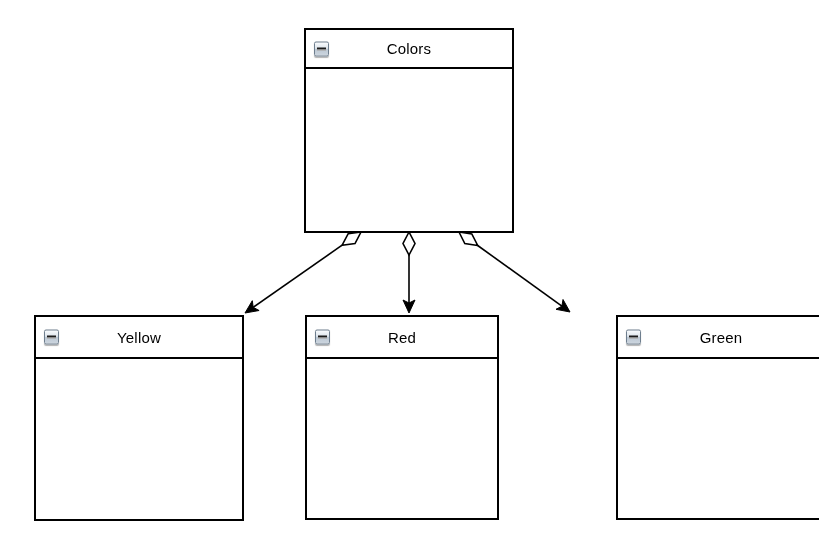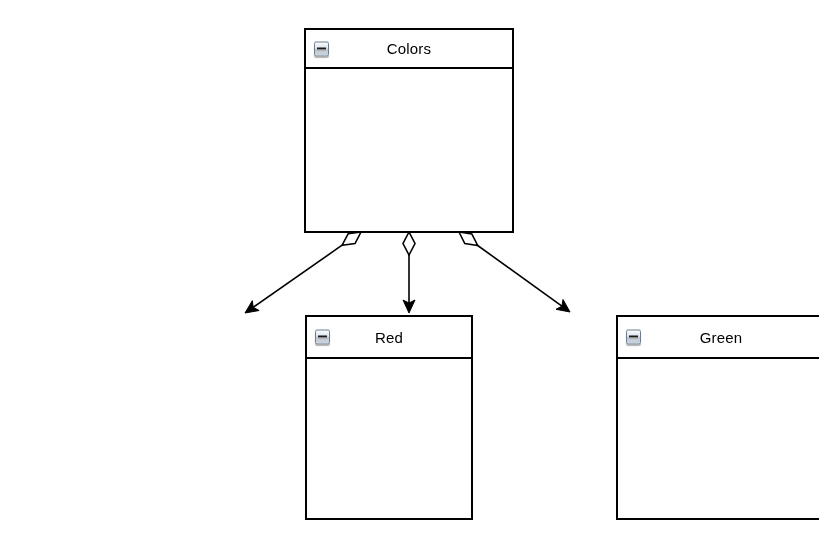--- a/index.html
+++ b/index.html
@@ -102,22 +102,31 @@
   <div class="node node--colors" style="left:304px; top:28px; width:210px; height:205px;">
     <div class="node-header">
       <button class="collapse-btn">
         <span class="minus-glyph"></span>
       </button>
       <span class="node-title">Colors</span>
     </div>
     <div class="node-body"></div>
   </div>
 
+  <div class="node node--bottom" style="left:34px; top:315px; width:210px; height:206px;">
+    <div class="node-header">
+      <button class="collapse-btn">
+        <span class="minus-glyph"></span>
+      </button>
+      <span class="node-title">Yellow</span>
+    </div>
+    <div class="node-body"></div>
+  </div>
 
-  <div class="node node--bottom" style="left:305px; top:315px; width:168px; height:205px;">
+  <div class="node node--bottom" style="left:305px; top:315px; width:194px; height:205px;">
     <div class="node-header">
       <button class="collapse-btn">
         <span class="minus-glyph"></span>
       </button>
       <span class="node-title">Red</span>
     </div>
     <div class="node-body"></div>
   </div>
 
   <div class="node node--bottom" style="left:570px; top:315px; width:210px; height:205px;margin-left:46px;">

